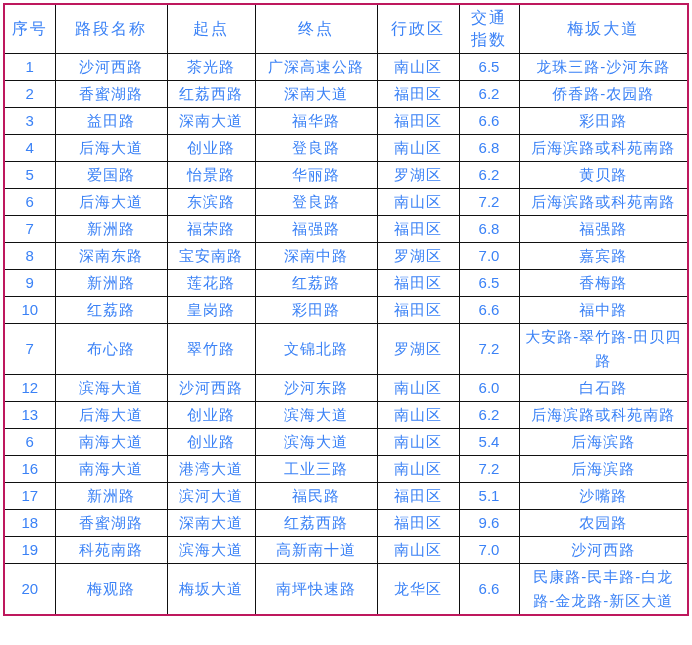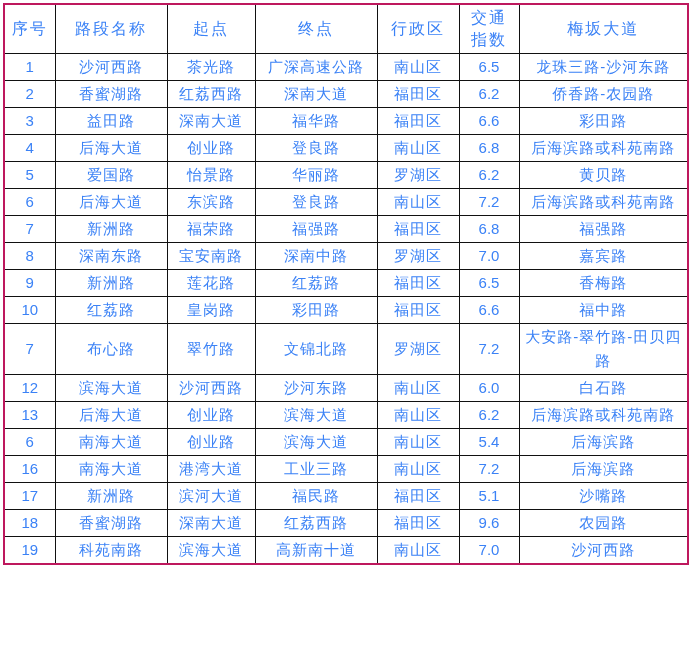--- a/index.html
+++ b/index.html
@@ -237,15 +237,24 @@
         </tr>
         <tr>
           <td class="col-0">19</td>
           <td class="col-1">科苑南路</td>
           <td class="col-2">滨海大道</td>
           <td class="col-3">高新南十道</td>
           <td class="col-4">南山区</td>
           <td class="col-5">7.0</td>
           <td class="col-6">沙河西路</td>
         </tr>
+        <tr>
+          <td class="col-0">20</td>
+          <td class="col-1">梅观路</td>
+          <td class="col-2">梅坂大道</td>
+          <td class="col-3">南坪快速路</td>
+          <td class="col-4">龙华区</td>
+          <td class="col-5">6.6</td>
+          <td class="col-6">民康路-民丰路-白龙路-金龙路-新区大道</td>
+        </tr>
       </tbody>
   </table>
 </div>
 
 </body></html>

